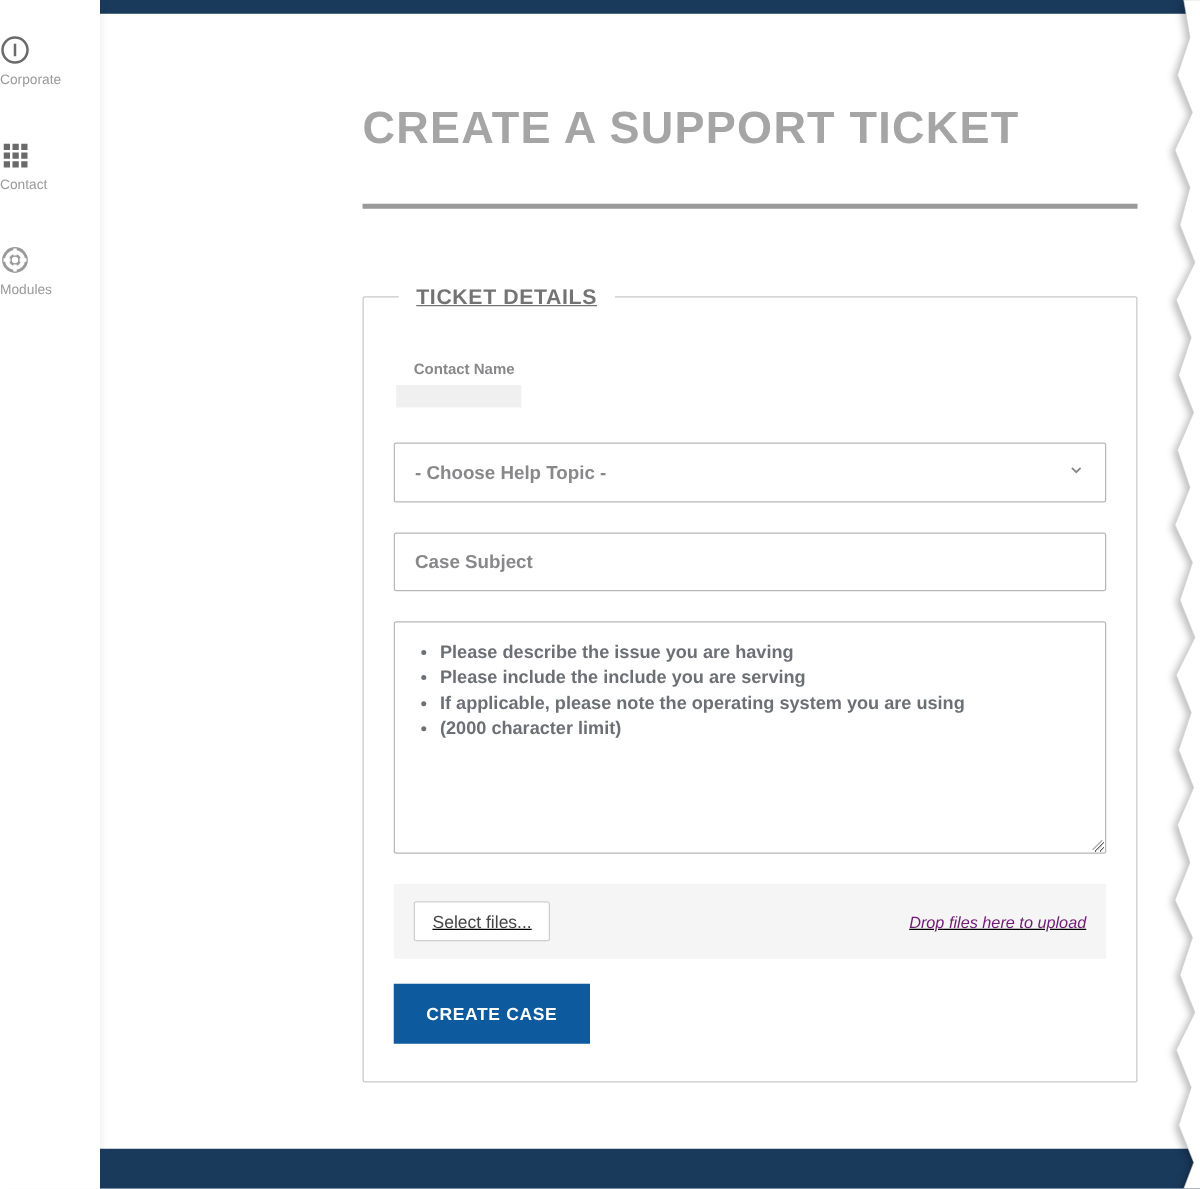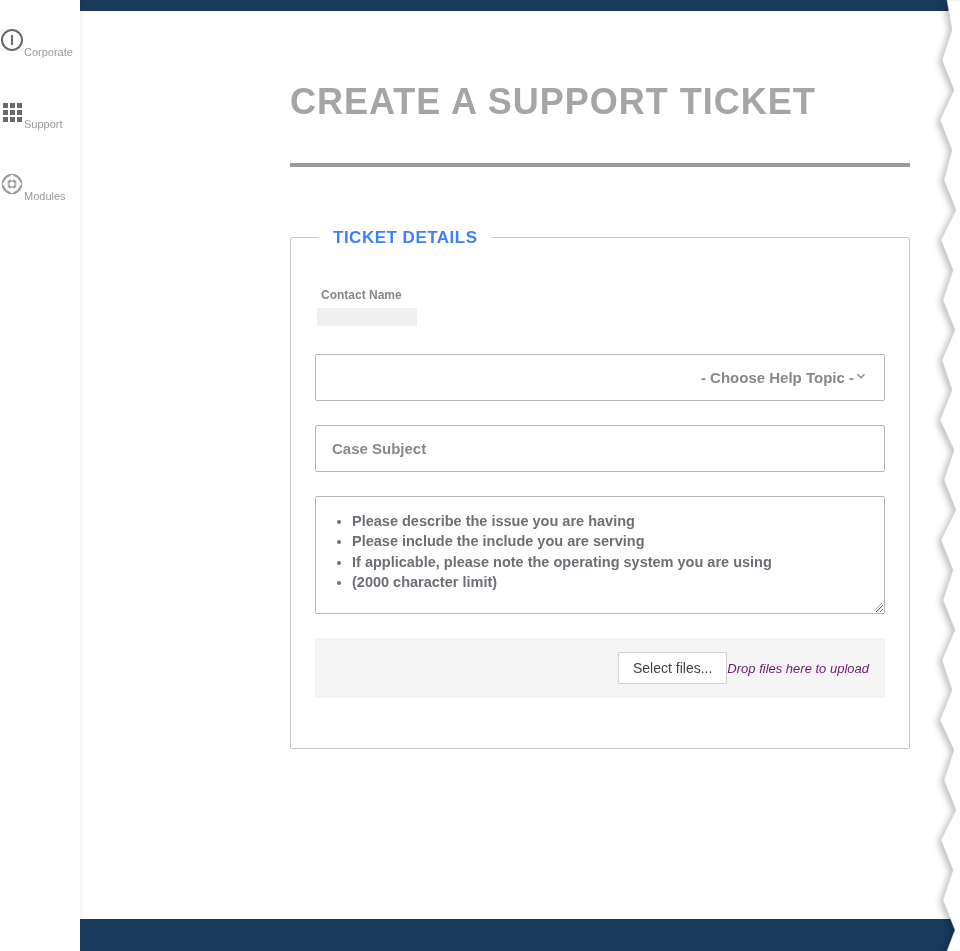--- a/index.html
+++ b/index.html
@@ -33,21 +33,22 @@
       top: 0;
       bottom: 0;
       width: 80px;
       background: #fff;
       border-radius: 2px 0 0 2px;
       padding-top: 28px;
       box-shadow: 2px 0 4px rgba(0,0,0,0.05);
     }
     .sidebar-item {
       display: flex;
-      align-items: flex-end;
+      flex-direction: column;
+      align-items: flex-start;
       margin-bottom: 42px;
       cursor: pointer;
     }
     .sidebar-item .icon-wrap {
       width: 24px;
       height: 24px;
       margin-bottom: 6px;
       display: flex;
       align-items: center;
       justify-content: center;
@@ -94,46 +95,47 @@
       padding: 50px 24px 30px 24px;
     }
     .fieldset-legend {
       position: absolute;
       top: -10px;
       left: 28px;
       background: #fff;
       padding: 0 14px;
       font-size: 17px;
       font-weight: 700;
-      color: #3b82f6;
+      color: #737373;
       letter-spacing: 0.5px;
+      text-decoration: underline;
     }
     .contact-label {
       font-size: 12px;
       font-weight: 700;
       color: #88888a;
       margin-bottom: 6px;
-      margin-left: 6px;
+      margin-left: 16px;
     }
     .contact-value {
       width: 100px;
       height: 18px;
       background: #f0f0f0;
       margin-left: 2px;
       margin-bottom: 28px;
     }
     .select-field {
       border: 1px solid #b7b7b8;
       border-radius: 2px;
       padding: 14px 16px;
       font-size: 15px;
       font-weight: 600;
       color: #88888a;
       display: flex;
-      justify-content: flex-end;
+      justify-content: space-between;
       align-items: center;
       margin-bottom: 24px;
       cursor: pointer;
       background: #fff;
     }
     .chevron-down {
       width: 14px;
       height: 14px;
     }
     .text-input {
@@ -146,21 +148,21 @@
       color: #000000;
       margin-bottom: 24px;
       font-family: inherit;
     }
     .text-input::placeholder { color: #88888a; }
     .textarea-wrap {
       border: 1px solid #b7b7b8;
       border-radius: 2px;
       padding: 14px 16px 14px 16px;
       margin-bottom: 24px;
-      height: 118px;
+      height: 186px;
       position: relative;
       resize: both;
       overflow: hidden;
     }
     .textarea-wrap ul {
       list-style: disc;
       padding-left: 20px;
     }
     .textarea-wrap li {
       font-size: 14.5px;
@@ -172,23 +174,24 @@
       position: absolute;
       right: 2px;
       bottom: 2px;
       width: 10px;
       height: 10px;
     }
     .upload-zone {
       background: #f5f5f5;
       padding: 14px 16px;
       display: flex;
-      justify-content: flex-end;
+      justify-content: space-between;
       align-items: center;
       margin-bottom: 20px;
+      text-decoration: underline;
     }
     .select-files-btn {
       background: #fff;
       border: 1px solid #cfcfcf;
       border-radius: 2px;
       padding: 7px 14px;
       font-size: 14px;
       color: #444;
       cursor: pointer;
       font-family: inherit;
@@ -241,21 +244,21 @@
           <span></span>
           <span></span>
         <span></span>
           <span></span>
           <span></span>
         <span></span>
           <span></span>
           <span></span>
       </span>
     </span>
-    <span class="label">Support</span>
+    <span class="label">Contact</span>
   </div>
   <div class="sidebar-item">
     <span class="icon-wrap">
       <svg width="22" height="22" viewBox="0 0 24 24">
         <circle cx="12" cy="12" r="10" fill="none" stroke="#9a9a9a" stroke-width="2.5"></circle>
         <circle cx="12" cy="12" r="4" fill="none" stroke="#9a9a9a" stroke-width="2.5"></circle>
         <line x1="12" y1="2" x2="12" y2="8" stroke="#fff" stroke-width="3"></line>
         <line x1="12" y1="16" x2="12" y2="22" stroke="#fff" stroke-width="3"></line>
         <line x1="2" y1="12" x2="8" y2="12" stroke="#fff" stroke-width="3"></line>
         <line x1="16" y1="12" x2="22" y2="12" stroke="#fff" stroke-width="3"></line>
@@ -297,20 +300,21 @@
         <line x1="2" y1="10" x2="10" y2="2" stroke="#aaa" stroke-width="1"></line>
         <line x1="6" y1="10" x2="10" y2="6" stroke="#aaa" stroke-width="1"></line>
       </svg>
     </div>
 
     <div class="upload-zone">
       <button class="select-files-btn">Select files...</button>
       <span class="drop-hint">Drop files here to upload</span>
     </div>
 
+    <button class="create-btn">CREATE CASE</button>
   </div>
 </div>
 
 <div class="bottom-bar"></div>
 
 <svg class="torn-edge" viewBox="0 0 30 951" preserveAspectRatio="none">
   <path d="M15 0 L20 30 L10 60 L22 90 L8 120 L20 150 L12 180 L24 210 L9 240 L21 270 L11 300 L23 330 L10 360 L20 390 L8 420 L22 450 L12 480 L24 510 L9 540 L21 570 L11 600 L23 630 L10 660 L20 690 L8 720 L22 750 L12 780 L24 810 L9 840 L21 870 L11 900 L23 930 L15 951 L30 951 L30 0 Z" fill="#fff" stroke="#d0d0d0" stroke-width="0.5" filter="drop-shadow(-3px 2px 3px rgba(0,0,0,0.25))"></path>
 </svg>
 
 </body></html>

